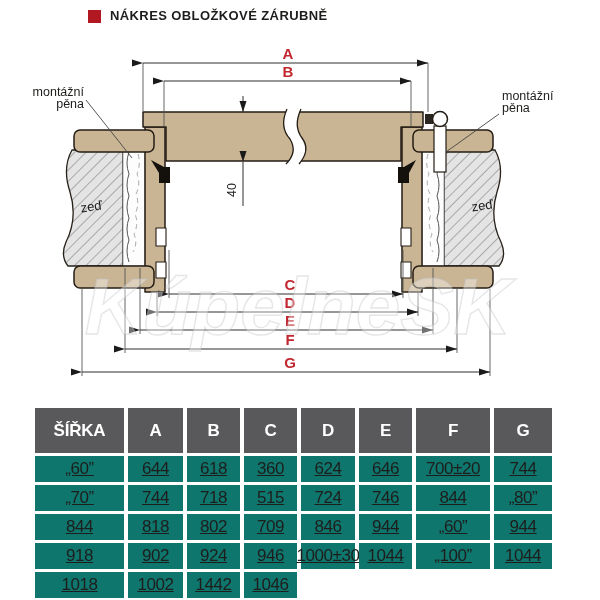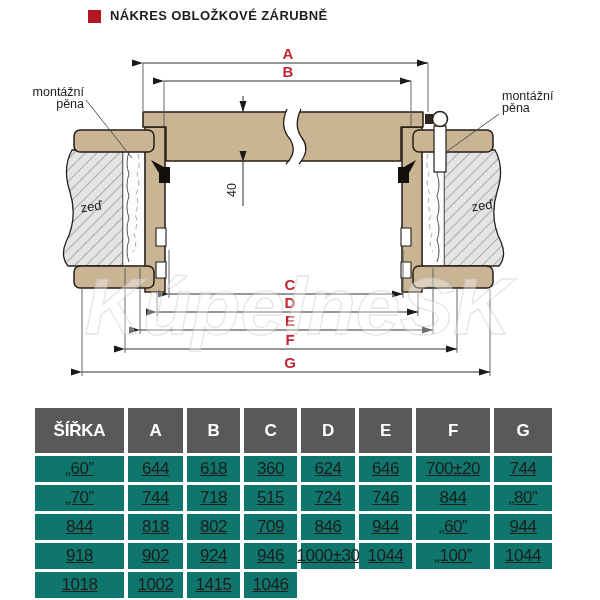--- a/index.html
+++ b/index.html
@@ -192,15 +192,15 @@
     <div class="td">918</div>
     <div class="td">902</div>
     <div class="td">924</div>
     <div class="td">946</div>
     <div class="td">1000±30</div>
     <div class="td">1044</div>
     <div class="td">„100”</div>
     <div class="td">1044</div>
     <div class="td">1018</div>
     <div class="td">1002</div>
-    <div class="td">1415</div>
+    <div class="td">1442</div>
     <div class="td">1046</div>
   </div>
 
 </body></html>

